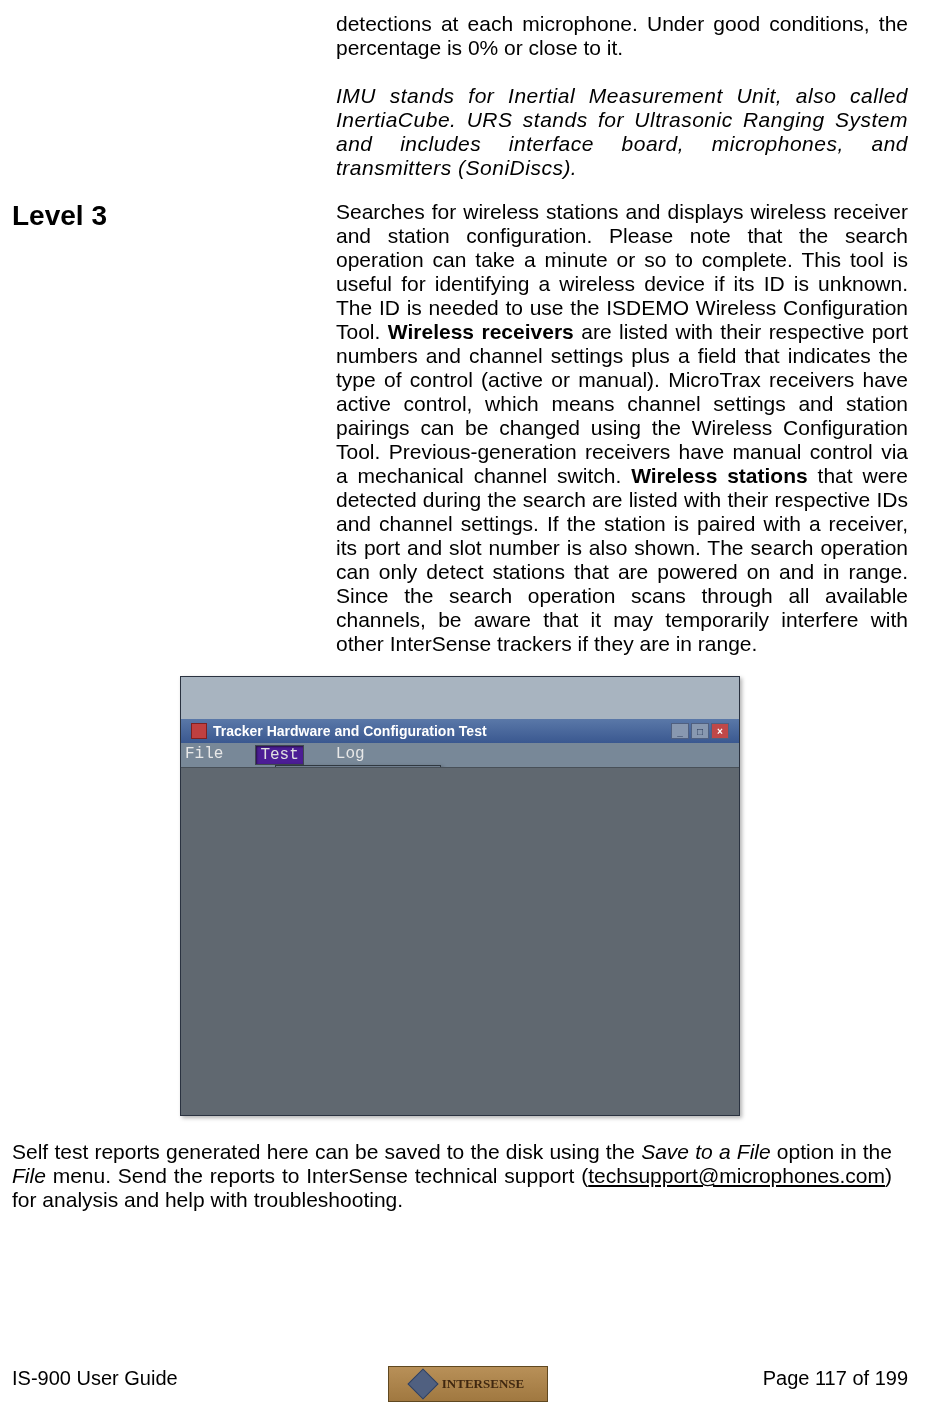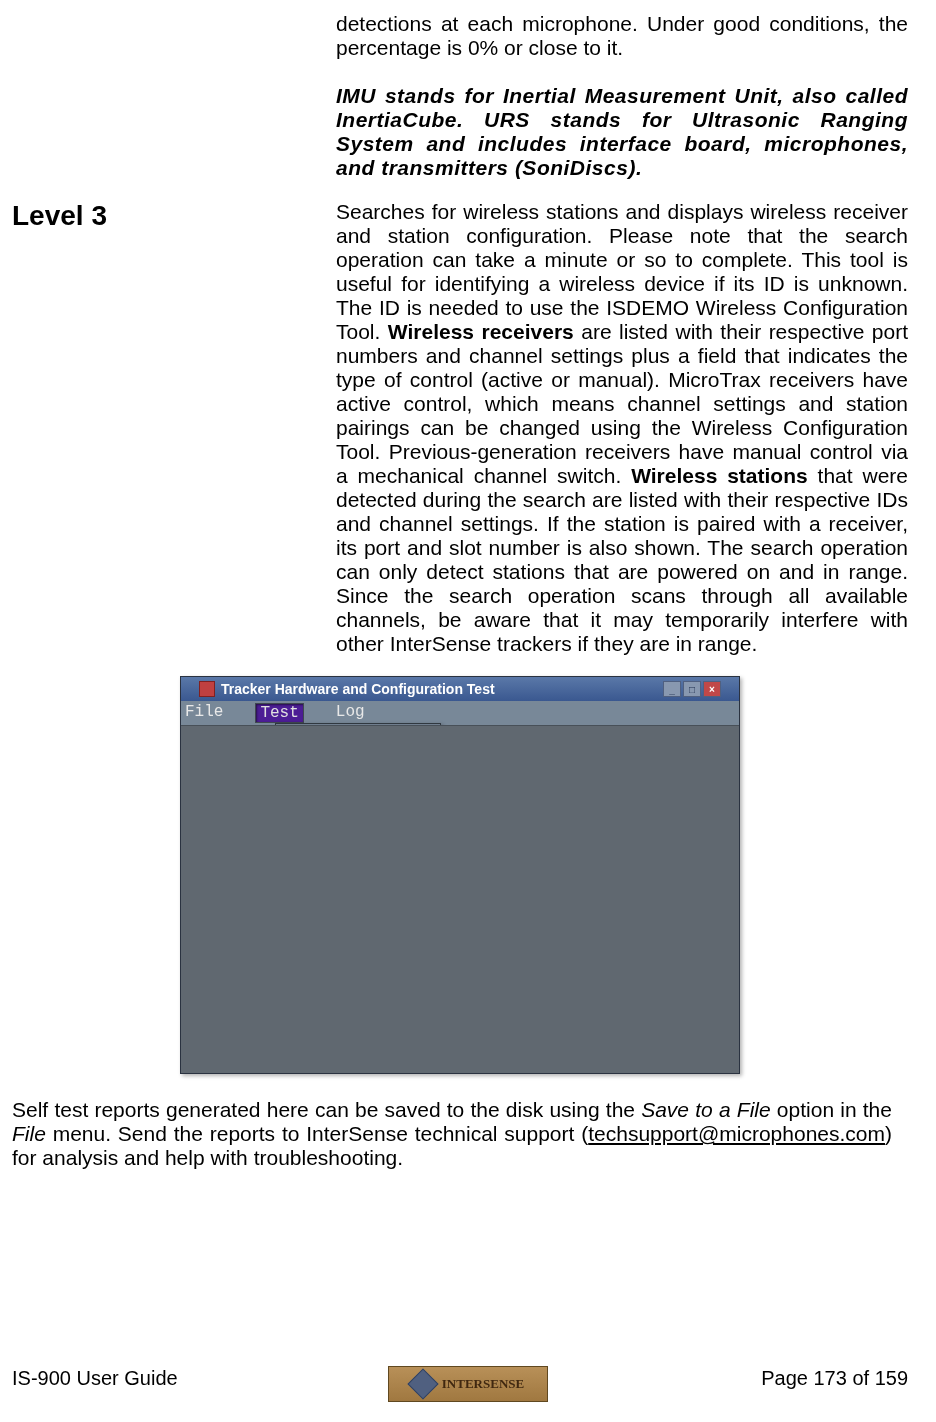--- a/index.html
+++ b/index.html
@@ -26,44 +26,44 @@
     }
     .right-col {
       flex: 1;
       font-size: 21px;
       text-align: justify;
     }
     .italic-note {
       font-style: italic;
       font-family: "Trebuchet MS", "Lucida Sans", Arial, sans-serif;
       letter-spacing: 0.5px;
-      font-weight: bold;
     }
     .bold { font-weight: bold; }
     
     
     .window-wrap {
       display: flex;
       justify-content: center;
       margin: 18px 0 24px 0;
     }
     .window {
       width: 560px;
       background: #a8b4c0;
       border: 1px solid #2a3240;
       box-shadow: 2px 2px 4px rgba(0,0,0,0.3);
     }
     .titlebar {
       background: linear-gradient(to bottom, #5a78a8, #3a5890);
       color: white;
-      padding: 4px 18px;
+      padding: 4px 10px;
       display: flex;
       align-items: center;
       font-size: 14px;
       font-weight: bold;
+      margin-top: 42px;
     }
     .titlebar-icon {
       width: 16px; height: 16px;
       background: #c04040;
       margin-right: 6px;
       border: 1px solid #802020;
     }
     .titlebar-title { flex: 1; }
     .win-controls { display: flex; gap: 2px; }
     .win-btn { width: 18px; height: 16px; background: #8898b0; border: 1px solid #506080; display: flex; align-items: center; justify-content: center; font-size: 10px; color: #203050; font-weight: bold; }
@@ -199,20 +199,20 @@
   </div>
 
   <div class="bottom-para">
     <span>Self test reports generated here can be saved to the disk using the </span><span class="file-italic">Save to a File</span><span> option in the </span><span class="file-italic">File</span><span> menu.  Send the reports to InterSense technical support (</span><span class="email">techsupport@microphones.com</span><span>) for analysis and help with troubleshooting.</span>
   </div>
 
 </div>
 
 <div class="footer">
   <span>IS-900 User Guide</span>
-  <span>Page 173 of 159</span>
+  <span>Page 117 of 199</span>
 </div>
 <div class="footer-logo-wrap">
   <div class="footer-logo">
     <div class="footer-logo-diamond"></div>
     <span>INTERSENSE</span>
   </div>
 </div>
 
 </body></html>

